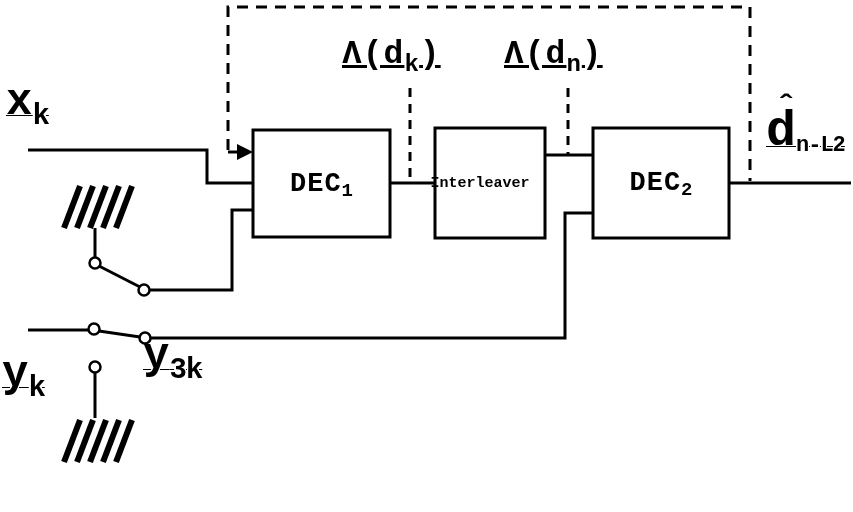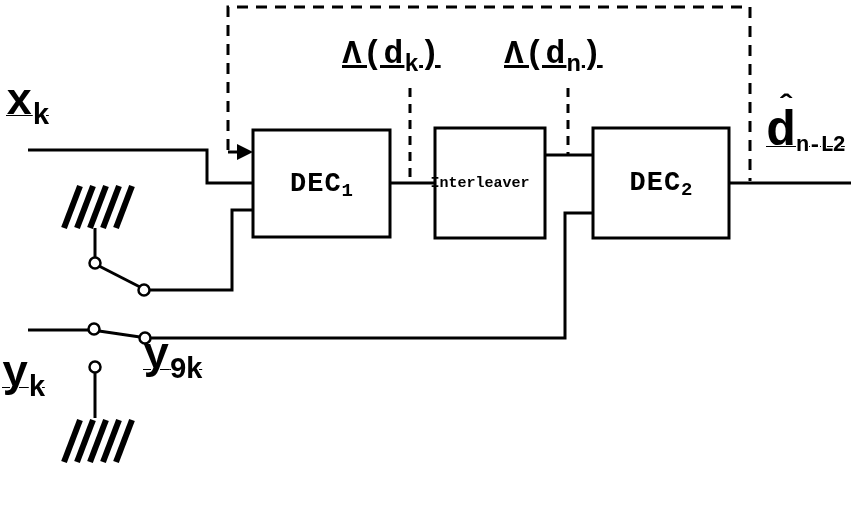--- a/index.html
+++ b/index.html
@@ -131,21 +131,21 @@
     <span class="base">x</span><span class="sub">k</span>
   </div>
 
   <div class="lbl lam" style="left:504px;top:38px;">
     <span>Λ(d</span><span class="sub">n</span><span>)</span>
   </div>
   <div class="lbl sig" style="left:2px;top:320px;margin-top:32px;">
     <span class="base">y</span><span class="sub">k</span>
   </div>
   <div class="lbl sig" style="left:143px;top:334px;">
-    <span class="base">y</span><span class="sub">9k</span>
+    <span class="base">y</span><span class="sub">3k</span>
   </div>
 
   <div class="lbl dhat">
     <span class="hat">ˆ</span><span class="dbase">d</span><span class="dsub">n-L2</span>
   </div>
 
 
 </div>
 
 </body></html>

